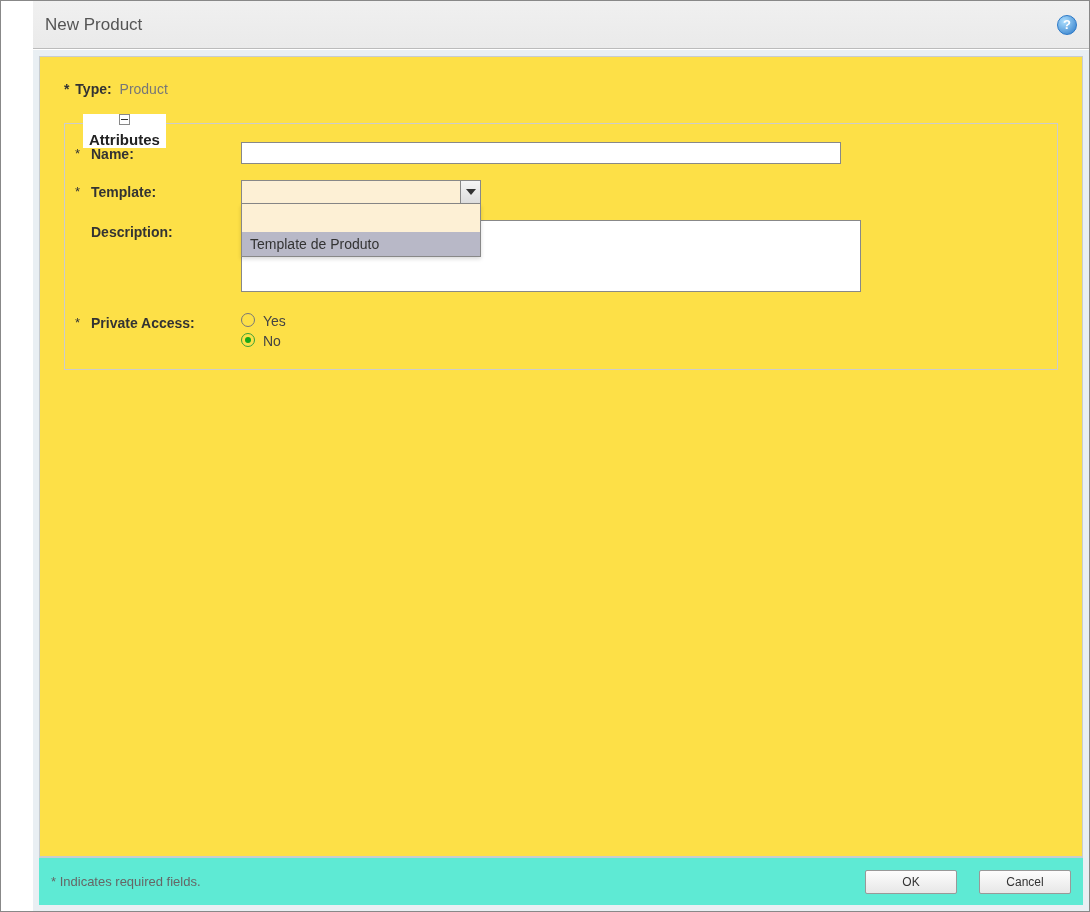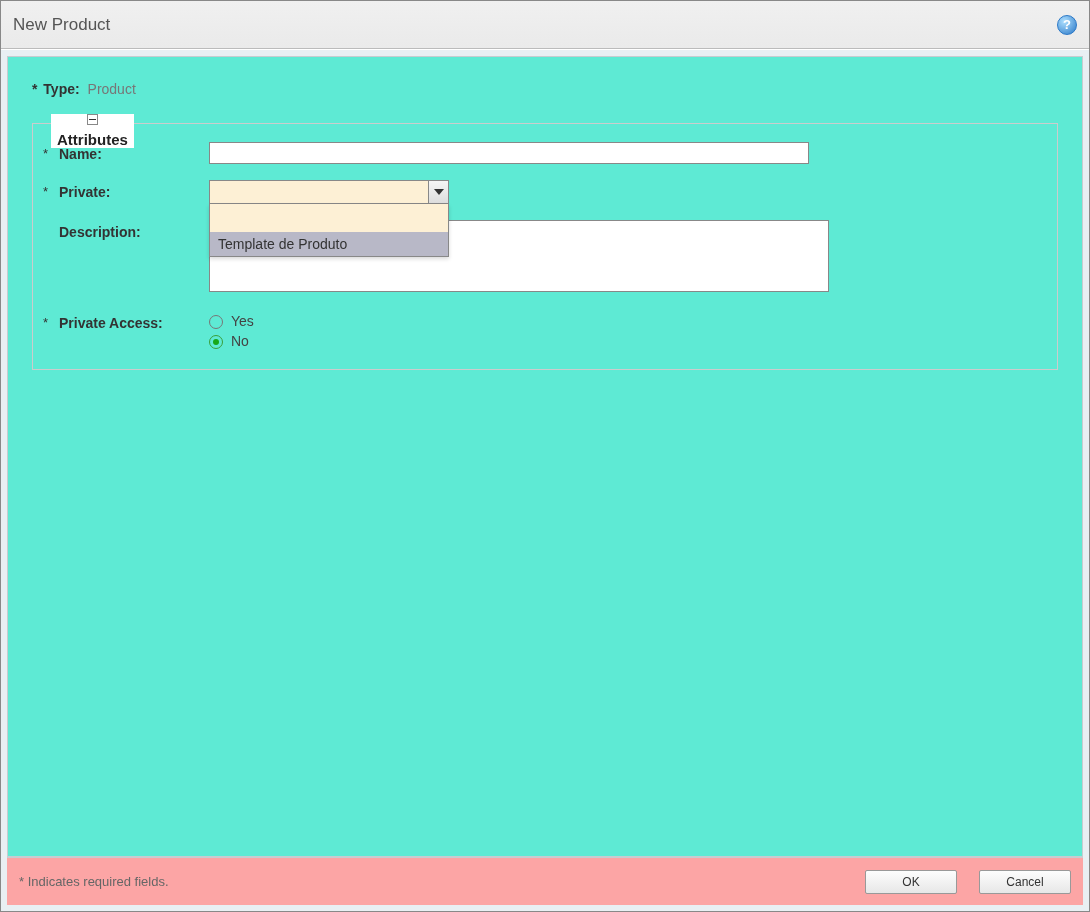--- a/index.html
+++ b/index.html
@@ -13,20 +13,21 @@
     width: 1090px;
     height: 912px;
   }
   .dialog {
     width: 1090px;
     height: 912px;
     border: 1px solid #888;
     display: flex;
     flex-direction: column;
     background: #fff;
+    padding-left: 32px;
   }
   .titlebar {
     height: 48px;
     background: linear-gradient(to bottom, #f0f0f0, #eaeaea);
     border-bottom: 1px solid #bbb;
     display: flex;
     align-items: center;
     justify-content: space-between;
     padding: 0 12px;
   }
@@ -50,21 +51,21 @@
   .content-wrap {
     flex: 1;
     padding: 6px;
     background: #e9eff3;
     display: flex;
     flex-direction: column;
     border-top: 1px solid #fff;
   }
   .inner-panel {
     flex: 1;
-    background: #5eead4;
+    background: #fde047;
     border: 1px solid #c7ccd0;
     padding: 24px;
     position: relative;
   }
   .type-row {
     font-size: 14px;
     color: #555;
     margin-bottom: 26px;
   }
   .type-row .asterisk { color: #333; font-weight: bold; margin-right: 2px; }
@@ -195,21 +196,21 @@
   }
 
   .radio-group {
     display: flex;
     flex-direction: column;
     gap: 4px;
     padding-top: 2px;
   }
   .radio-row {
     display: flex;
-    align-items: flex-end;
+    align-items: flex-start;
     gap: 8px;
     cursor: pointer;
   }
   .radio-outer {
     width: 14px; height: 14px;
     border: 1.5px solid #3a9f3a;
     border-radius: 50%;
     display: flex;
     align-items: center;
     justify-content: center;
@@ -217,21 +218,21 @@
   .radio-outer.gray { border-color: #777; }
   .radio-inner {
     width: 6px; height: 6px;
     border-radius: 50%;
     background: #18a818;
   }
   .radio-label { font-size: 14px; color: #444; }
 
   .footer {
     height: 48px;
-    background: #fca5a5;
+    background: #5eead4;
     border-top: 1px solid #c7ccd0;
     display: flex;
     align-items: center;
     justify-content: space-between;
     padding: 0 12px;
   }
   .footer-note {
     font-size: 13px;
     color: #666;
   }
@@ -280,21 +281,21 @@
           <div class="flabel">
             <span class="ast">*</span>
             <span class="txt">Name:</span>
           </div>
           <div>
             <input class="text-input" type="text" value="" style="">
           </div>
 
           <div class="flabel">
             <span class="ast">*</span>
-            <span class="txt">Private:</span>
+            <span class="txt">Template:</span>
           </div>
           <div style="position:relative;">
             <div class="combo">
               <div class="combo-box">
                 <div class="combo-display"></div>
                 <div class="combo-btn">
                   <svg viewBox="0 0 10 6">
                       <path d="M0 0 L5 6 L10 0 Z" fill="#333"></path>
                     </svg>
                 </div>

